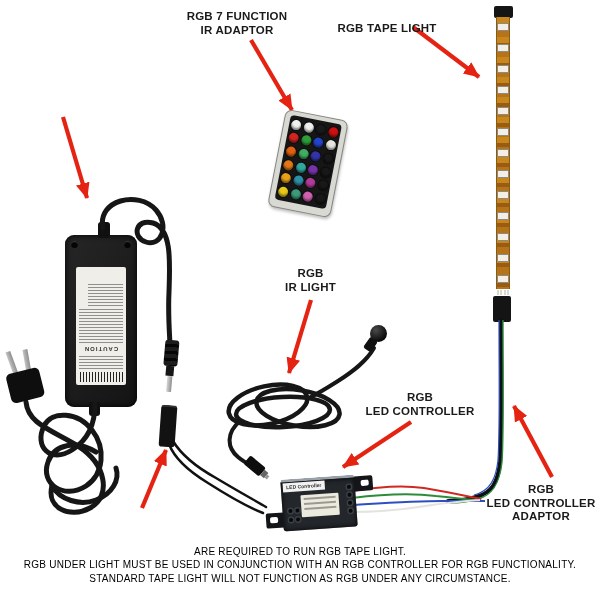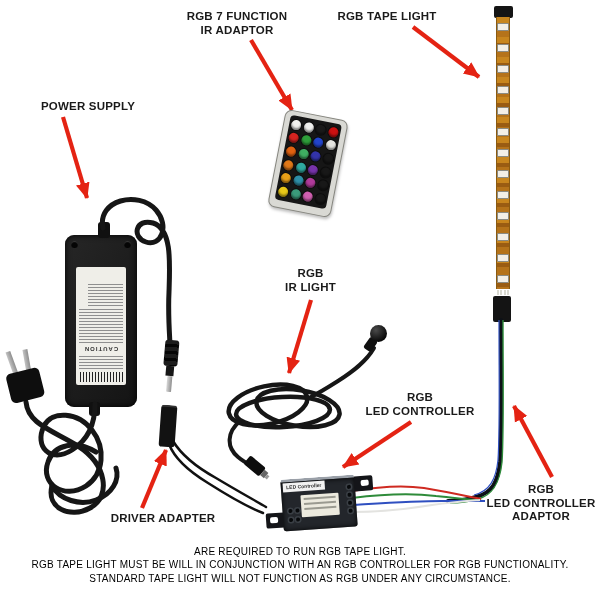--- a/index.html
+++ b/index.html
@@ -234,40 +234,38 @@
     <div class="tdot" style="left:6px;bottom:9px"></div>
     <div class="tdot" style="left:6px;bottom:18px"></div>
     <div class="tdot" style="left:13px;bottom:9px"></div>
     <div class="tdot" style="left:13px;bottom:18px"></div>
     <div class="tdot" style="right:4px;top:10px"></div>
     <div class="tdot" style="right:4px;top:18px"></div>
     <div class="tdot" style="right:4px;top:26px"></div>
     <div class="tdot" style="right:4px;top:34px"></div>
   </div>
 
-  <div class="lbl" style="left:20px;top:99px;width:136px">POWER SUPPLY</div>
   <div class="lbl" style="left:157px;top:9px;width:160px">
     <div>RGB 7 FUNCTION</div>
     <div>IR ADAPTOR</div>
   </div>
-  <div class="lbl" style="left:312px;top:9px;width:150px">RGB TAPE LIGHT</div>
+  <div class="lbl" style="left:312px;top:21px;width:150px">RGB TAPE LIGHT</div>
   <div class="lbl" style="left:243px;top:266px;width:135px">
     <div>RGB</div>
     <div>IR LIGHT</div>
   </div>
   <div class="lbl" style="left:340px;top:390px;width:160px">
     <div>RGB</div>
     <div>LED CONTROLLER</div>
   </div>
-  <div class="lbl" style="left:98px;top:511px;width:130px">DRIVER ADAPTER</div>
   <div class="lbl" style="left:471px;top:483px;width:140px;line-height:13.5px">
     <div>RGB</div>
     <div>LED CONTROLLER</div>
     <div>ADAPTOR</div>
   </div>
 
   <div class="footer">
     <div>ARE REQUIRED TO RUN RGB TAPE LIGHT.</div>
-    <div>RGB TAPE LIGHT MUST BE WILL IN CONJUNCTION WITH AN RGB CONTROLLER FOR RGB FUNCTIONALITY.</div>
+    <div>RGB UNDER LIGHT MUST BE USED IN CONJUNCTION WITH AN RGB CONTROLLER FOR RGB FUNCTIONALITY.</div>
     <div>STANDARD TAPE LIGHT WILL NOT FUNCTION AS RGB UNDER ANY CIRCUMSTANCE.</div>
   </div>
 
 </div>
 
 </body></html>

